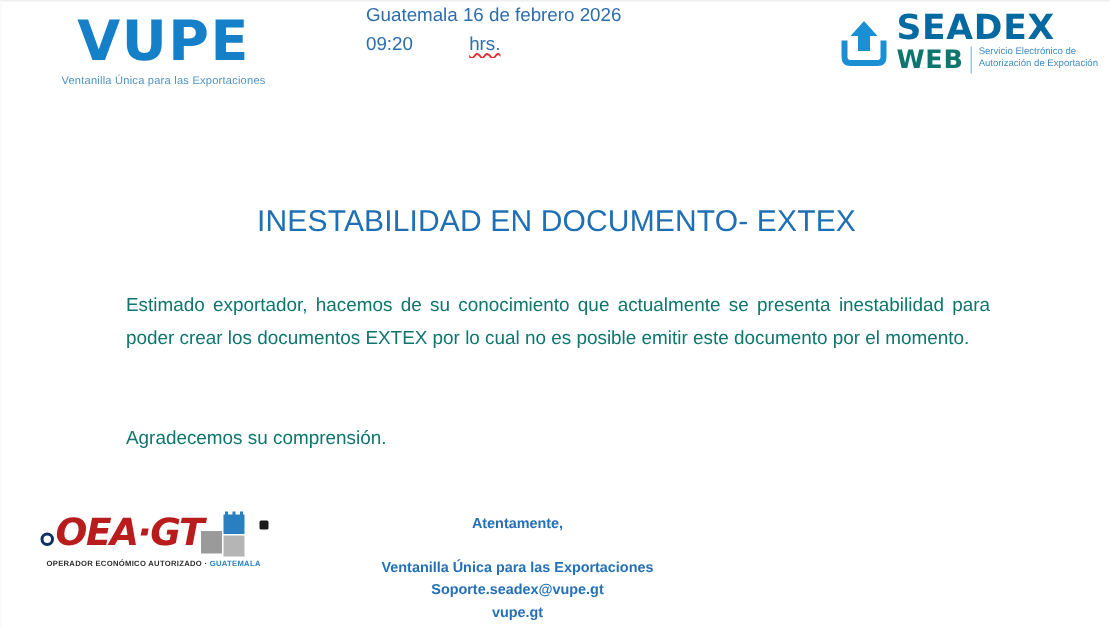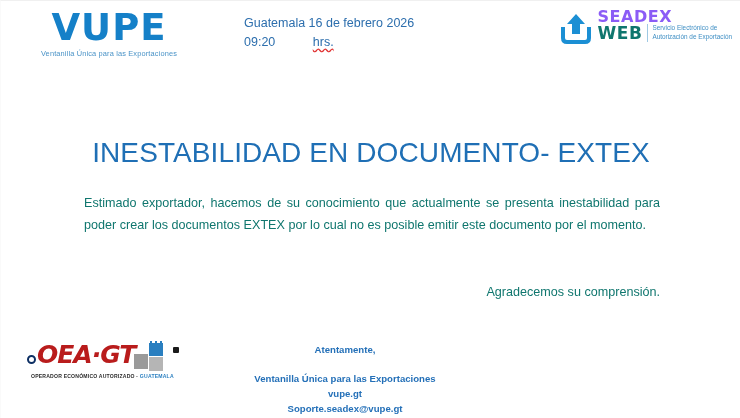--- a/index.html
+++ b/index.html
@@ -54,21 +54,21 @@
     color: #4a93c7;
     letter-spacing: 0.15px;
     text-align: center;
     margin-top: 3px;
   }
 
   
   .date-block {
     position: absolute;
     left: 243px;
-    top: 13px;
+    top: 0;
     font-family: "Liberation Sans", sans-serif;
     font-size: 12.5px;
     color: #2c6ead;
     line-height: 1.55;
   }
   .spellcheck {
     text-decoration: underline wavy #e03030;
     text-decoration-skip-ink: none;
     padding-left: 34px;
   }
@@ -79,23 +79,23 @@
     right: 8px;
     top: 8px;
     display: flex;
     align-items: flex-start;
     gap: 5px;
   }
   .seadex-icon { flex: 0 0 auto; margin-top: 2px; }
   .seadex-text { padding-top: 0px; }
   .seadex-word {
     font-family: "DejaVu Sans", sans-serif;
-    font-size: 16px;
-    font-weight: bold;
-    color: #8b5cf6;
+    font-size: 23px;
+    font-weight: bold;
+    color: #0369a1;
     line-height: 0.95;
     letter-spacing: 0.5px;
   }
   .seadex-row2 {
     display: flex;
     align-items: flex-end;
     gap: 5px;
   }
   .seadex-web {
     font-family: "DejaVu Sans", sans-serif;
@@ -116,38 +116,38 @@
   }
 
   
   .title {
     position: absolute;
     top: 136px;
     left: 0;
     width: 740px;
     text-align: center;
     font-family: "Liberation Sans", sans-serif;
-    font-size: 28px;
+    font-size: 20px;
     font-weight: normal;
     color: #1f6fb5;
     letter-spacing: 0.1px;
   }
 
   .para {
     position: absolute;
     left: 83px;
     width: 576px;
     font-family: "Liberation Sans", sans-serif;
     font-size: 12.6px;
     color: #0f766e;
     line-height: 1.72;
     text-align: justify;
   }
   .para-main { top: 192px; }
-  .para-thanks { top: 281px; text-align: right; }
+  .para-thanks { top: 281px; text-align: left; }
 
   
   .signature {
     position: absolute;
     left: 0;
     top: 342px;
     width: 688px;
     text-align: center;
     font-family: "Liberation Sans", sans-serif;
     color: #2470b8;
@@ -262,22 +262,22 @@
 
   <h1 class="title">INESTABILIDAD EN DOCUMENTO- EXTEX</h1>
 
   <p class="para para-main">Estimado exportador, hacemos de su conocimiento que actualmente se presenta inestabilidad para poder crear los documentos EXTEX por lo cual no es posible emitir este documento por el momento.</p>
 
   <p class="para para-thanks">Agradecemos su comprensión.</p>
 
   <div class="signature">
     <div class="sig-atentamente">Atentamente,</div>
     <div class="sig-line">Ventanilla Única para las Exportaciones</div>
+    <div class="sig-line">Soporte.seadex@vupe.gt</div>
     <div class="sig-line">vupe.gt</div>
-    <div class="sig-line">Soporte.seadex@vupe.gt</div>
   </div>
 
   <div class="oea-logo">
     <div class="oea-main">
       <div class="oea-dot-left"></div>
       <div class="oea-word">OEA·GT</div>
       <div class="oea-blocks">
         <div class="blk blk-blue" style="left:16px; top:2px;  width:14px; height:13px;"></div>
         <div class="blk blk-gray" style="left:1px;  top:13px; width:14px; height:15px;"></div>
         <div class="blk blk-gray-l" style="left:16px; top:16px; width:14px; height:14px;"></div>

